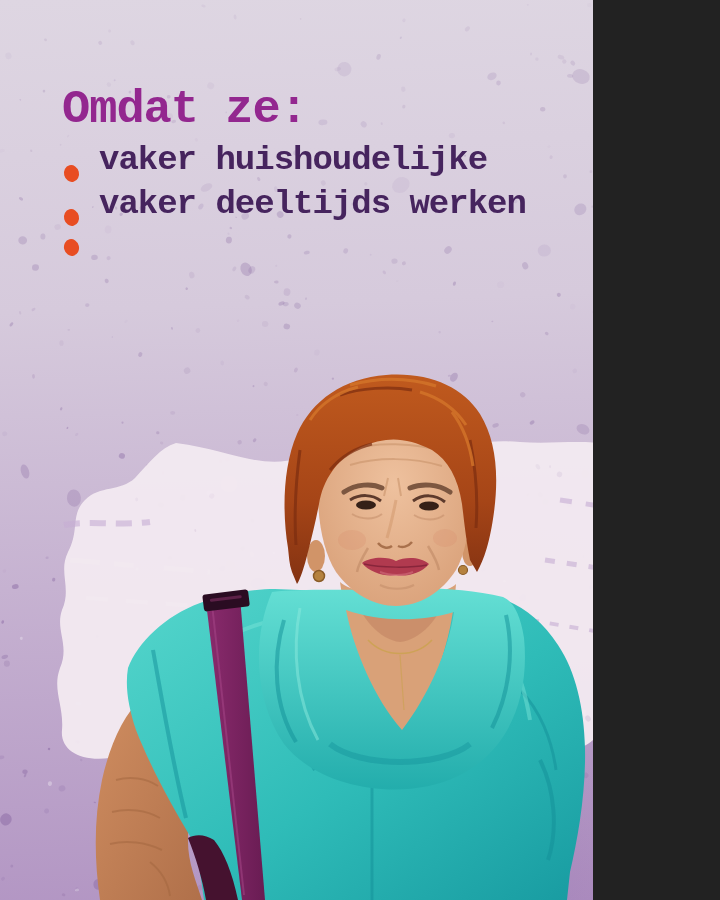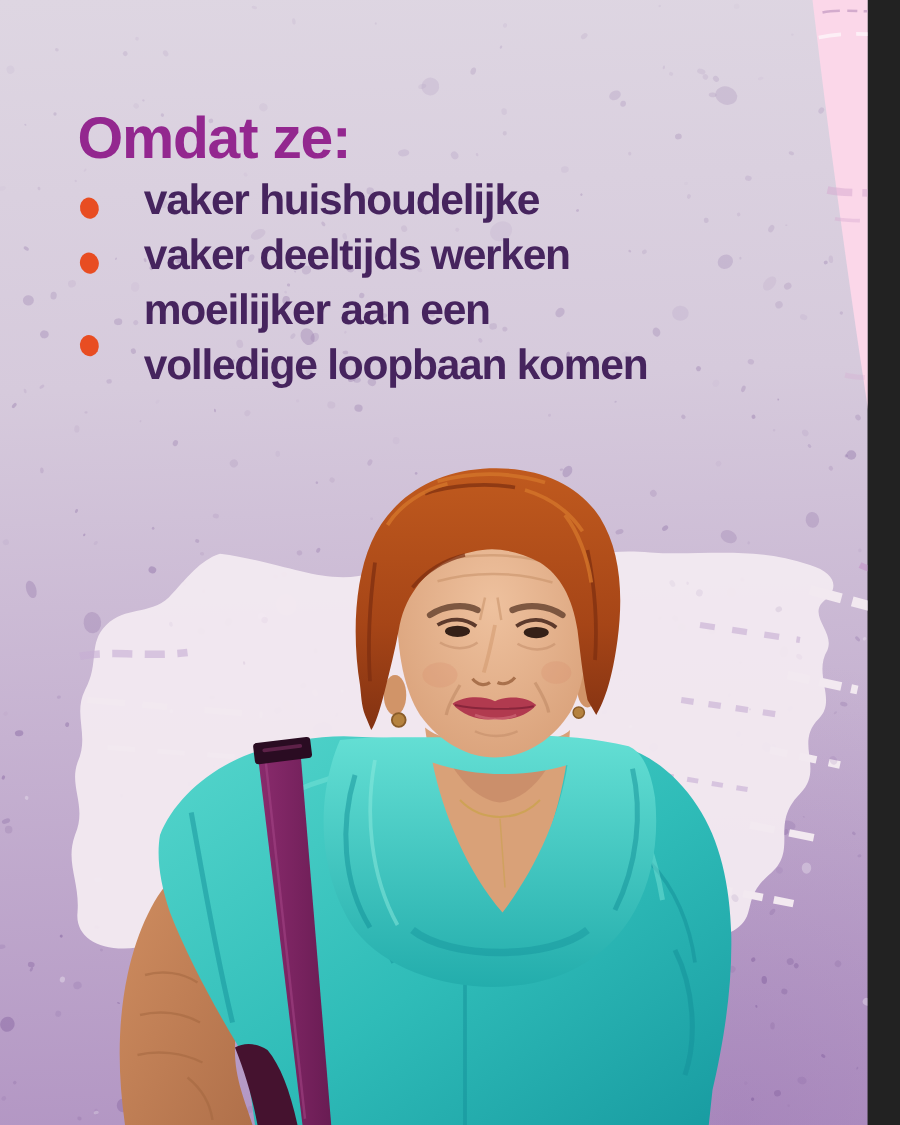--- a/index.html
+++ b/index.html
@@ -1,32 +1,32 @@
 <!DOCTYPE html>
 <html><head>
 <meta charset="utf-8">
 <style>
   html,body{margin:0;padding:0;background:#222;}
   .poster{
-    position:relative;width:694px;height:900px;overflow:hidden;
-    font-family:Liberation Sans, sans-serif;
+    position:relative;width:593px;height:900px;overflow:hidden;
+    font-family:Liberation Mono, monospace;
     background:linear-gradient(178deg,var(--bg-top,#ded6e2) 0%,#d6cadc 34%,#c6b2d1 64%,var(--bg-bottom,#b295c3) 100%);
   }
   .bg-deepen{
     position:absolute;inset:0;pointer-events:none;
     background:radial-gradient(90% 70% at 85% 100%,rgba(142,100,170,.30),rgba(142,100,170,0) 60%);
   }
   svg.layer{position:absolute;left:0;top:0;width:720px;height:900px;display:block;}
   .text-block{position:absolute;left:62px;top:84px;width:560px;z-index:5;}
   h1.heading{
     margin:0;font-size:47px;line-height:52px;font-weight:800;letter-spacing:-1px;
     color:var(--heading,#93278f);
   }
   ul.bullets{list-style:none;margin:2px 0 0 0;padding:0;}
-  ul.bullets li{display:flex;align-items:center;gap:16px;}
+  ul.bullets li{display:flex;align-items:flex-end;}
   .dot{
     flex:0 0 auto;width:15px;height:17px;border-radius:50%;
     margin:13px 0 0 2px;transform:rotate(-14deg);
     background:var(--bullet,#e84d22);
   }
   .lines{
     margin-left:20px;font-size:34px;line-height:44px;font-weight:800;letter-spacing:-1px;
     color:var(--list-text,#46245e);
   }
 </style>
@@ -656,21 +656,17 @@
           </div>
         </li>
         <li>
           <span class="dot"></span>
           <div class="lines">
             <div>vaker deeltijds werken</div>
           </div>
         </li>
         <li>
           <span class="dot"></span>
-          <div class="lines">
-            <div>moeilijker aan een</div>
-            <div>volledige loopbaan komen</div>
-          </div>
         </li>
       </ul>
   </div>
 
 </div>
 
 </body></html>

